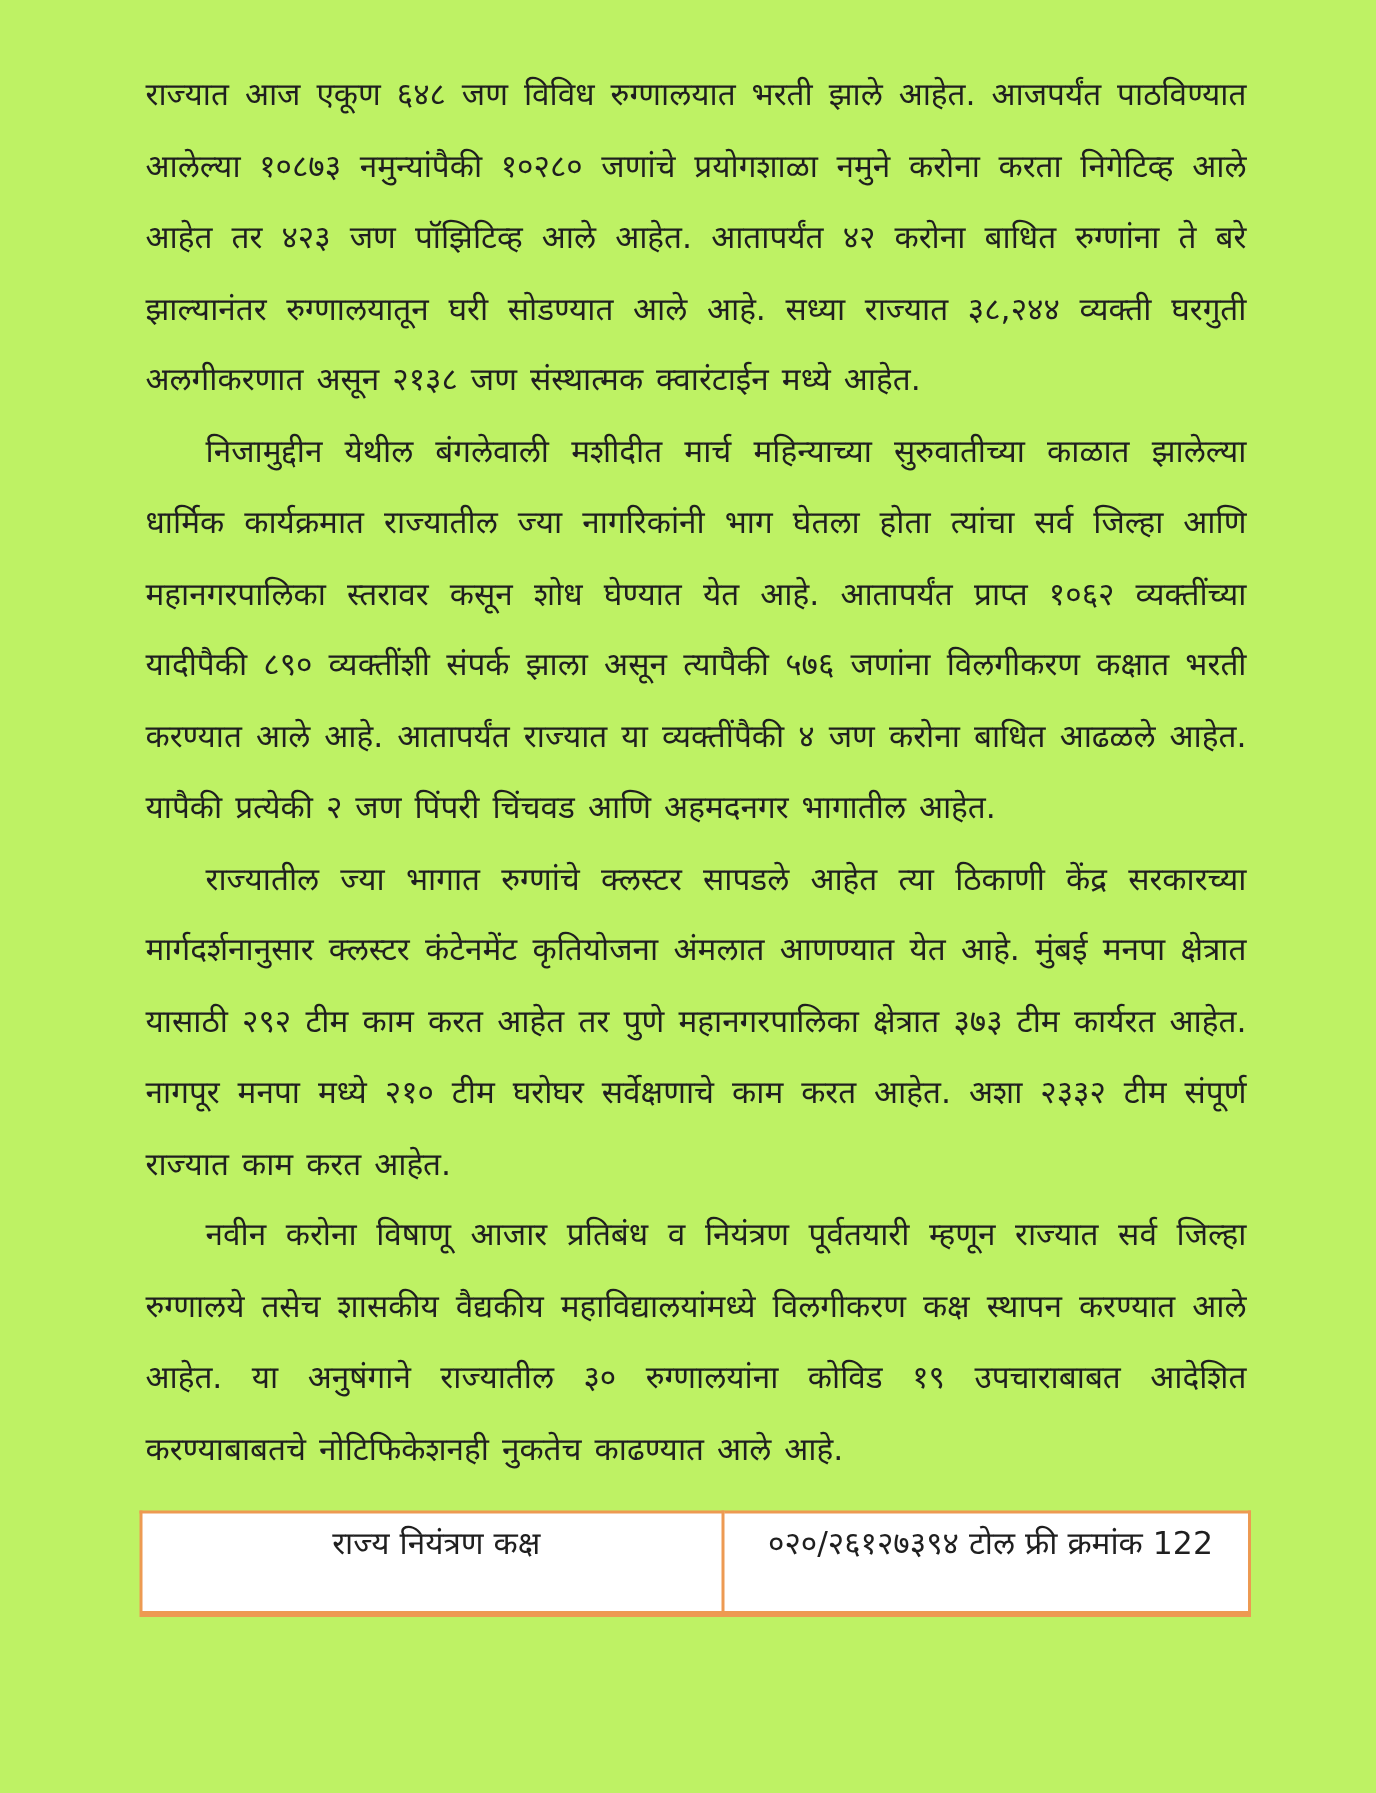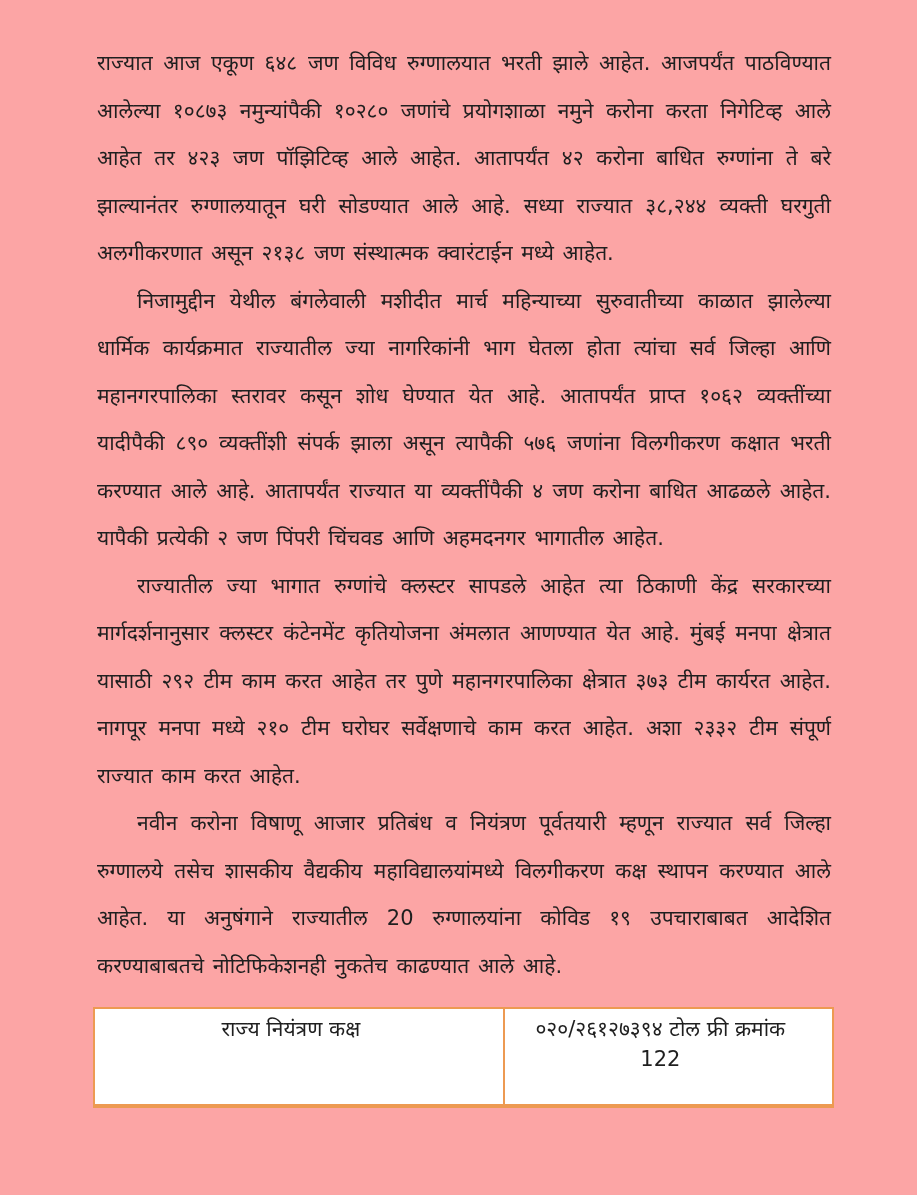--- a/index.html
+++ b/index.html
@@ -4,21 +4,21 @@
 <style>
   html, body {
     margin: 0;
     padding: 0;
     background: #ffffff;
   }
   .page {
     position: relative;
     width: 917px;
     height: 1195px;
-    background: #fca5a5;
+    background: #bef264;
     overflow: hidden;
     font-family: "DejaVu Sans", sans-serif;
   }
   .content {
     position: absolute;
     left: 97px;
     top: 40px;
     width: 734px;
     color: #1f1f1f;
   }
@@ -43,21 +43,21 @@
   }
   .footer-table, .footer-table td {
     border: 2px solid #ED9A52;
   }
   .footer-table {
     border-bottom-width: 4px;
   }
   .footer-table td {
     text-align: center;
     vertical-align: top;
-    padding: 5px 26px 30px 10px;
+    padding: 5px 4px 30px 10px;
     font-size: 21px;
     line-height: 30px;
     color: #1f1f1f;
     background: #ffffff;
   }
   .footer-table td.cell-left {
     width: 50.3%;
   }
 </style>
 </head>
@@ -65,21 +65,21 @@
 
 <div class="page">
   <div class="content">
 
     <p class="para first">राज्यात आज एकूण ६४८ जण विविध रुग्णालयात भरती झाले आहेत.  आजपर्यंत पाठविण्यात आलेल्या १०८७३ नमुन्यांपैकी १०२८० जणांचे प्रयोगशाळा नमुने करोना करता निगेटिव्ह आले आहेत तर ४२३ जण पॉझिटिव्ह आले आहेत. आतापर्यंत ४२ करोना बाधित रुग्णांना ते बरे झाल्यानंतर रुग्णालयातून घरी सोडण्यात आले आहे. सध्या राज्यात ३८,२४४ व्यक्ती घरगुती अलगीकरणात असून २१३८ जण संस्थात्मक क्वारंटाईन मध्ये आहेत.</p>
 
     <p class="para">निजामुद्दीन येथील बंगलेवाली मशीदीत मार्च महिन्याच्या सुरुवातीच्या काळात झालेल्या धार्मिक कार्यक्रमात राज्यातील ज्या नागरिकांनी भाग घेतला होता त्यांचा सर्व जिल्हा आणि महानगरपालिका स्तरावर कसून शोध घेण्यात येत आहे. आतापर्यंत प्राप्त १०६२ व्यक्तींच्या यादीपैकी ८९० व्यक्तींशी संपर्क झाला असून त्यापैकी ५७६ जणांना विलगीकरण कक्षात भरती करण्यात आले आहे. आतापर्यंत राज्यात या व्यक्तींपैकी ४ जण करोना बाधित आढळले आहेत. यापैकी प्रत्येकी २ जण पिंपरी चिंचवड आणि अहमदनगर भागातील आहेत.</p>
 
     <p class="para">राज्यातील ज्या भागात रुग्णांचे क्लस्टर सापडले आहेत त्या ठिकाणी केंद्र सरकारच्या मार्गदर्शनानुसार क्लस्टर कंटेनमेंट कृतियोजना अंमलात आणण्यात येत आहे. मुंबई मनपा क्षेत्रात यासाठी २९२ टीम काम करत आहेत तर पुणे महानगरपालिका क्षेत्रात ३७३ टीम कार्यरत आहेत. नागपूर मनपा मध्ये २१० टीम घरोघर सर्वेक्षणाचे काम करत आहेत. अशा २३३२ टीम संपूर्ण राज्यात काम करत आहेत.</p>
 
-    <p class="para">नवीन करोना विषाणू आजार प्रतिबंध व नियंत्रण पूर्वतयारी म्हणून राज्यात सर्व जिल्हा रुग्णालये तसेच शासकीय वैद्यकीय महाविद्यालयांमध्ये विलगीकरण कक्ष स्थापन करण्यात आले आहेत. या अनुषंगाने राज्यातील 20 रुग्णालयांना कोविड १९ उपचाराबाबत आदेशित करण्याबाबतचे नोटिफिकेशनही नुकतेच काढण्यात आले आहे.</p>
+    <p class="para">नवीन करोना विषाणू आजार प्रतिबंध व नियंत्रण पूर्वतयारी म्हणून राज्यात सर्व जिल्हा रुग्णालये तसेच शासकीय वैद्यकीय महाविद्यालयांमध्ये विलगीकरण कक्ष स्थापन करण्यात आले आहेत. या अनुषंगाने राज्यातील ३० रुग्णालयांना कोविड १९ उपचाराबाबत आदेशित करण्याबाबतचे नोटिफिकेशनही नुकतेच काढण्यात आले आहे.</p>
 
     <table class="footer-table">
       <tbody>
         <tr>
           <td class="cell-left">राज्य नियंत्रण कक्ष</td>
           <td class="cell-right">०२०/२६१२७३९४ टोल फ्री क्रमांक 122</td>
         </tr>
       </tbody>
     </table>
 

